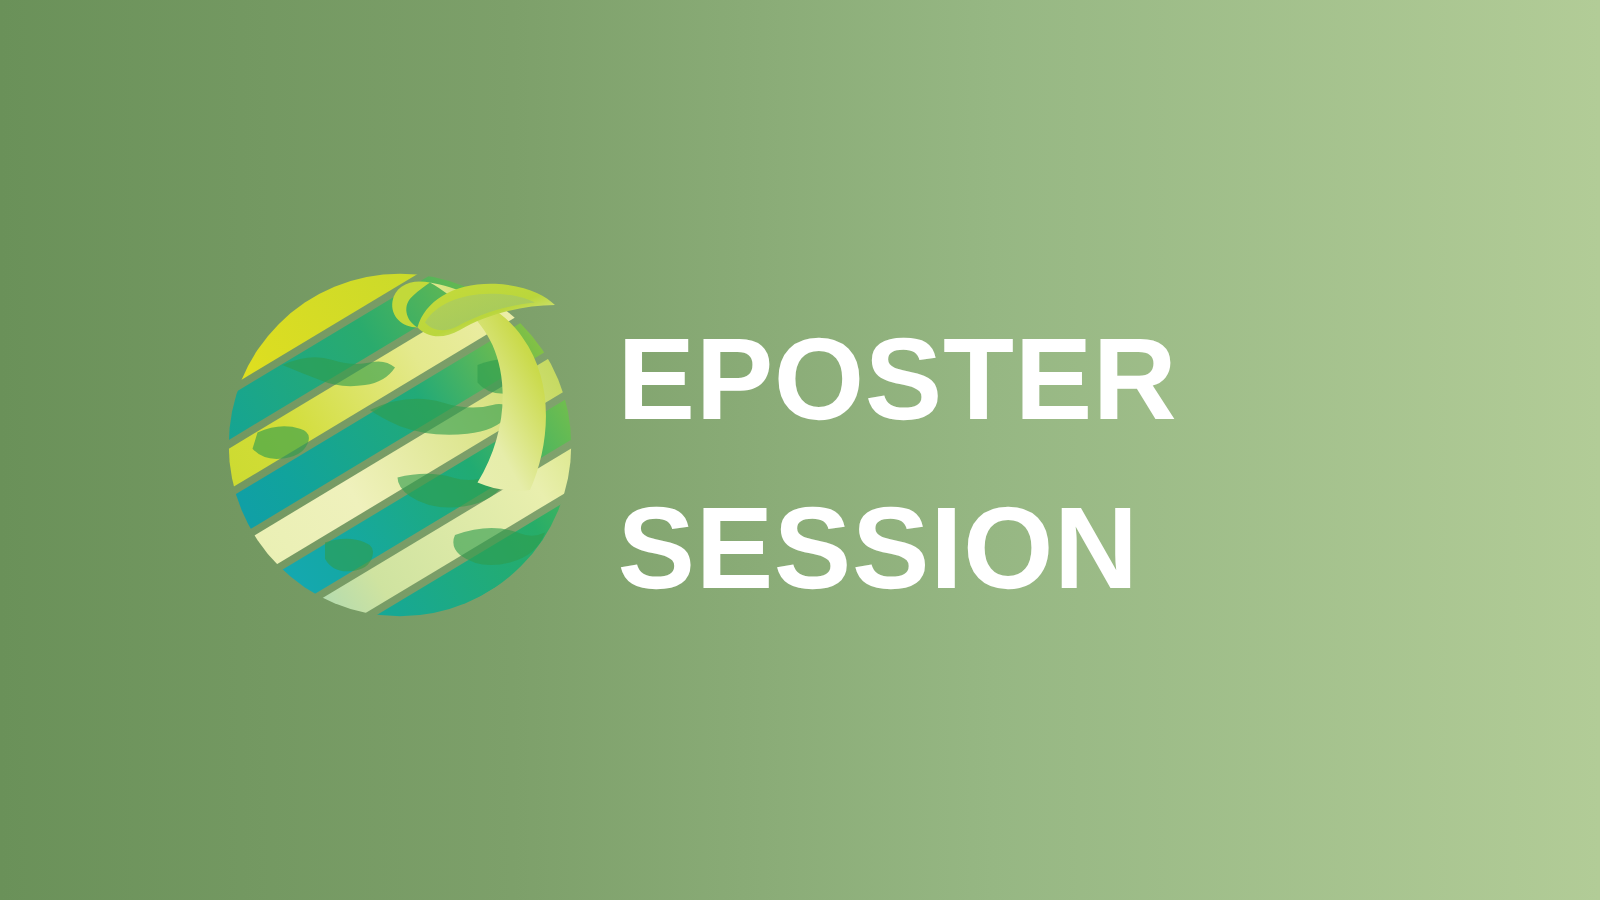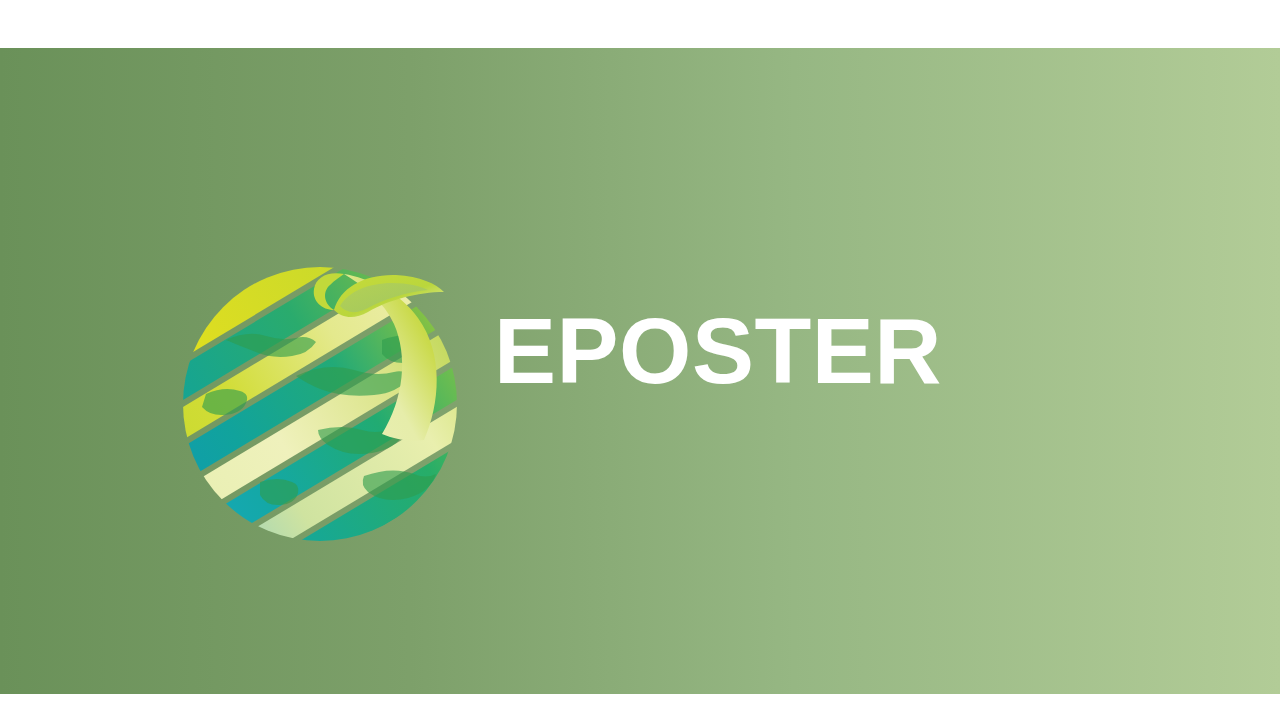--- a/index.html
+++ b/index.html
@@ -10,24 +10,23 @@
     height: 720px;
     overflow: hidden;
   }
   body {
     font-family: "Liberation Sans", sans-serif;
   }
 
   #slide {
     position: relative;
     width: 1280px;
-    height: 646px;
+    height: 720px;
     background: linear-gradient(90deg, #6a9159 0%, #7da06a 32%, #96b783 62%, #b2cc97 100%);
     overflow: hidden;
-    margin-top: 48px;
   }
 
   
   #logo-mark {
     position: absolute;
     left: 168px;
     top: 196px;
     width: 300px;
     height: 320px;
   }
@@ -203,15 +202,16 @@
                  C 180 48, 200 39, 224 39
                  C 240 39, 252 42, 260 46
                  C 238 48, 214 56, 198 65
                  C 188 70, 178 69, 172 62 Z" fill="url(#gleafIn)" opacity="0.75"></path>
       </g>
     </svg>
   </div>
 
   <div id="wordmark">
     <span class="word-line">EPOSTER</span>
+    <span class="word-line">SESSION</span>
   </div>
 
 </div>
 
 </body></html>

